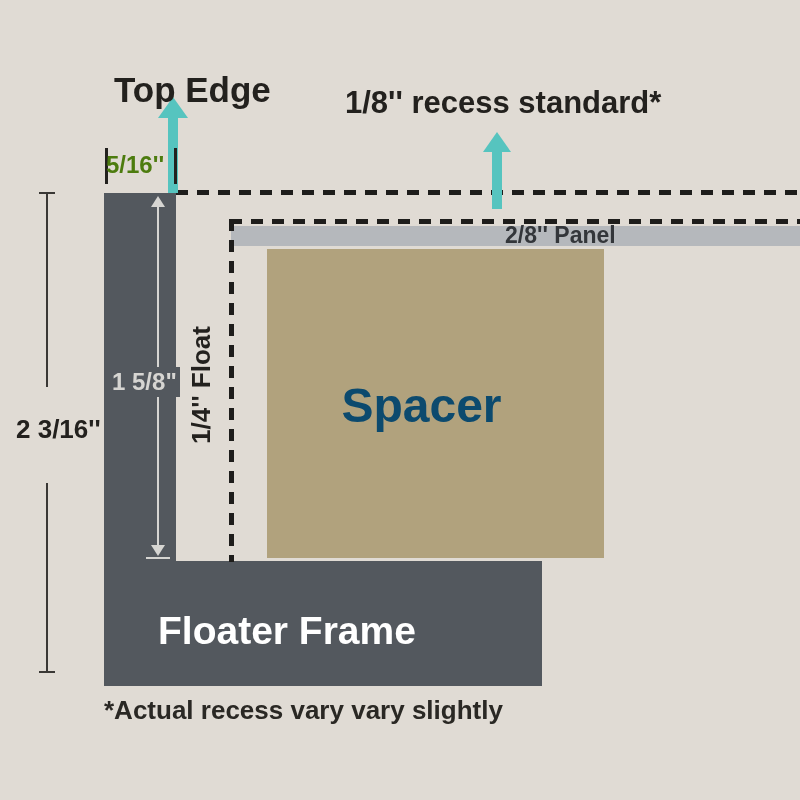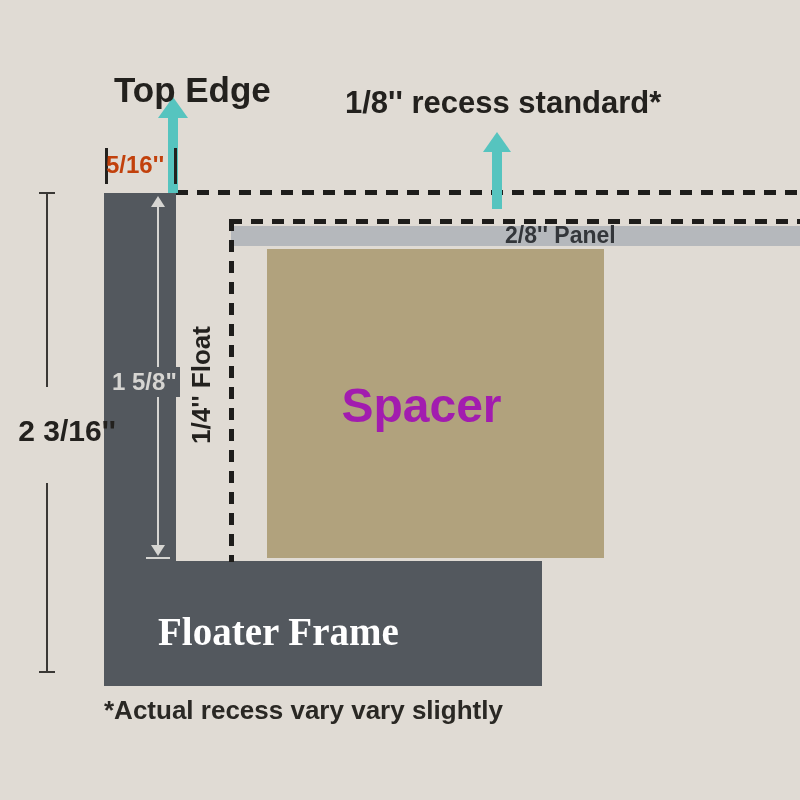--- a/index.html
+++ b/index.html
@@ -45,43 +45,43 @@
     font-size:24px;font-weight:700;padding:1px 3px;white-space:nowrap;
   }
 
   
   .tot-line{left:46px;width:2px;background:#3a3835;}
   .tot-seg1{top:194px;height:193px;}
   .tot-seg2{top:483px;height:189px;}
   .tot-tick{left:39px;width:16px;height:2px;background:#3a3835;}
   .tot-tick-top{top:192px;}
   .tot-tick-bot{top:671px;}
-  .tot-label{left:8px;top:414px;width:108px;text-align:right;
-    color:#23211e;font-size:30px;font-weight:700;white-space:nowrap;}
+  .tot-label{left:16px;top:414px;width:108px;text-align:left;
+    color:#23211e;font-size:26px;font-weight:700;white-space:nowrap;}
 
   
   .rw-tick{top:148px;width:3px;height:36px;background:#23211e;}
   .rw-tick-l{left:105px;}
   .rw-tick-r{left:174px;}
   .rw-label{left:106px;top:151px;width:46px;text-align:center;
-    color:#c2410c;font-size:24px;font-weight:700;white-space:nowrap;}
+    color:#4d7c0f;font-size:24px;font-weight:700;white-space:nowrap;}
 
   
   .float-label{
     left:201px;top:385px;transform:translate(-50%,-50%) rotate(-90deg);
     color:#23211e;font-size:26px;font-weight:700;white-space:nowrap;
   }
 
   
   .lbl{color:#23211e;font-weight:700;white-space:nowrap;}
   .top-edge-label{left:114px;top:54px;font-size:35px;margin-top:16px;}
   .recess-label{left:318px;top:85px;font-size:31px;margin-left:27px;}
   .panel-label{left:505px;top:224px;font-size:23px;line-height:23px;color:#33363a;}
-  .spacer-label{left:267px;top:378px;width:309px;text-align:center;font-size:48px;color:#a21caf;}
-  .frame-label{left:158px;top:609px;font-size:39px;color:#ffffff;font-family:Liberation Serif, serif;}
+  .spacer-label{left:267px;top:378px;width:309px;text-align:center;font-size:48px;color:#0c4a6e;}
+  .frame-label{left:158px;top:609px;font-size:39px;color:#ffffff;}
   .footnote{left:104px;top:695px;font-size:26px;color:#2a2824;}
 </style>
 </head>
 <body>
 
 <div id="stage">
 
   <div class="frame-vert"></div>
   <div class="frame-bottom"></div>
   <div class="panel-bar"></div>

